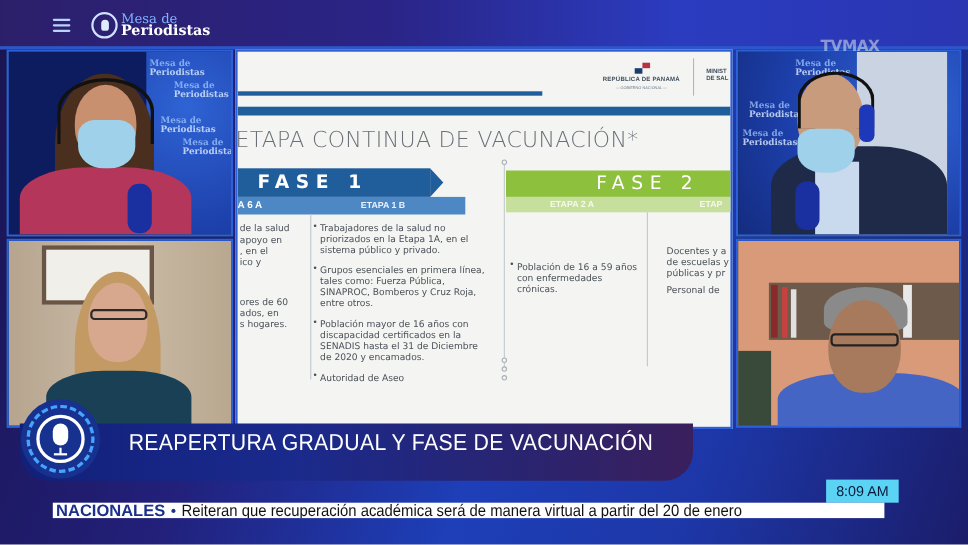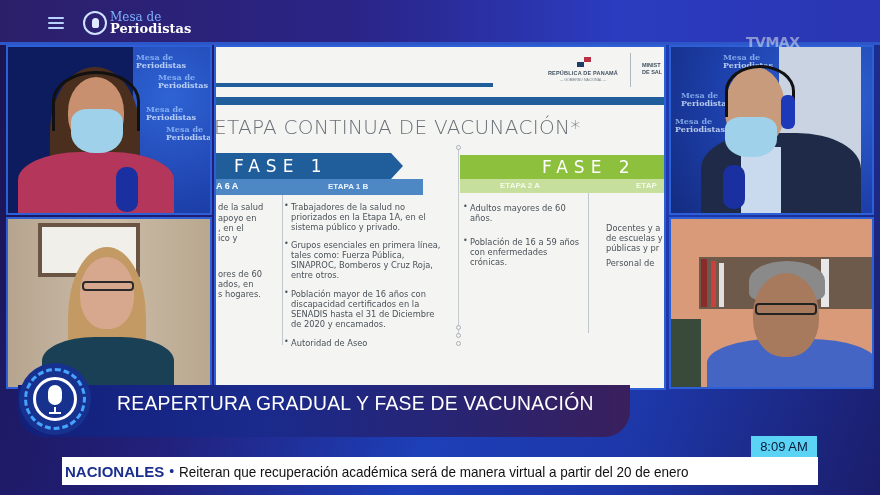--- a/index.html
+++ b/index.html
@@ -50,21 +50,21 @@
   .flag { position: absolute; left: 361px; top: 10px; width: 14px; height: 10px; }
   .flag i { position: absolute; width: 7px; height: 5px; }
   .rep { position: absolute; left: 328px; top: 23px; font-size: 5.5px; font-weight: bold; color: #40505e; letter-spacing: 0.2px; width: 78px; text-align: center; }
   .gov { position: absolute; left: 336px; top: 31px; font-size: 3.5px; color: #6a7a86; width: 62px; text-align: center; }
   .vsep { position: absolute; left: 414px; top: 6px; width: 1px; height: 34px; background: #b0b8bf; }
   .minis { position: absolute; left: 426px; top: 15px; font-size: 5.5px; font-weight: bold; color: #40505e; line-height: 1.3; }
   .slide-title { position: absolute; left: -2px; top: 68px; font-size: 20px; color: #6a7077; letter-spacing: 0.3px; white-space: nowrap; font-family: "DejaVu Sans", sans-serif; font-weight: 300; }
 
   .fase1 { position: absolute; left: 0; top: 106px; width: 175px; height: 26px; background: #1f5d9b; }
   .fase1::after { content: ""; position: absolute; right: -12px; top: 0; border-left: 12px solid #1f5d9b; border-top: 13px solid transparent; border-bottom: 13px solid transparent; }
-  .fase1 span { position: absolute; left: 18px; top: 3px; color: #fff; font-size: 17px; letter-spacing: 6px; font-family: "DejaVu Sans", sans-serif; }
+  .fase1 span { position: absolute; left: 18px; top: 3px; color: #fff; font-size: 17px; letter-spacing: 6px; font-family: "DejaVu Sans", sans-serif; font-weight: bold; }
   .etapa-row1 { position: absolute; left: 0; top: 132px; width: 207px; height: 16px; background: #4d88c4; }
   .etapa-row1 .a { position: absolute; left: 0; top: 2px; color: #fff; font-size: 9px; font-weight: bold; }
   .etapa-row1 .b { position: absolute; left: 112px; top: 3px; color: #eaf2ff; font-size: 8px; font-weight: bold; }
   .col-sep { position: absolute; width: 1px; background: #bfc6cc; }
 
   .fase2 { position: absolute; left: 244px; top: 108px; width: 210px; height: 24px; background: #8dc03d; }
   .fase2 span { position: absolute; left: 82px; top: 2px; color: #fff; font-size: 17px; letter-spacing: 6px; font-family: "DejaVu Sans", sans-serif; }
   .etapa-row2 { position: absolute; left: 244px; top: 132px; width: 210px; height: 14px; background: #c7df9c; }
   .etapa-row2 .a { position: absolute; left: 40px; top: 2px; color: #f4fae8; font-size: 8px; font-weight: bold; }
   .etapa-row2 .b { position: absolute; left: 176px; top: 2px; color: #f4fae8; font-size: 8px; font-weight: bold; }
@@ -82,21 +82,21 @@
     background: linear-gradient(90deg, #12207a 0%, #1a2a8c 40%, #2a2470 75%, #3a1f5c 100%); }
   .banner-title { position: absolute; left: 117px; top: 391px; color: #ffffff; font-size: 21px; letter-spacing: 0.3px; white-space: nowrap; font-family: "Liberation Sans", sans-serif; transform: scaleX(0.92); transform-origin: left; }
   .badge { position: absolute; left: 19px; top: 363px; width: 72px; height: 72px; border-radius: 50%; background: #17318f; }
   .badge .ring { position: absolute; inset: 5px; border-radius: 50%; border: 3px dashed #46a4ff; }
   .badge .ring2 { position: absolute; inset: 14px; border-radius: 50%; border: 3px solid #ffffff; }
   .badge .micg { position: absolute; left: 29px; top: 22px; width: 14px; height: 20px; background: #fff; border-radius: 7px; }
   .badge .stand { position: absolute; left: 35px; top: 44px; width: 2px; height: 6px; background: #fff; }
   .badge .base { position: absolute; left: 30px; top: 49px; width: 12px; height: 2px; background: #fff; }
 
   .time { position: absolute; left: 751px; top: 436px; width: 66px; height: 21px; background: #5bd3f5; color: #0a1a3a; font-size: 13px; text-align: center; line-height: 21px; }
-  .ticker { position: absolute; left: 62px; top: 457px; width: 756px; height: 28px; background: #ffffff; display: flex; align-items: center; white-space: nowrap; overflow: hidden; }
+  .ticker { position: absolute; left: 48px; top: 457px; width: 756px; height: 14px; background: #ffffff; display: flex; align-items: center; white-space: nowrap; overflow: hidden; }
   .ticker .cat { color: #1b2f8c; font-weight: bold; font-size: 15px; margin-left: 3px; }
   .ticker .sep { color: #1b2f8c; font-size: 14px; margin: 0 5px; }
   .ticker .msg { color: #111; font-size: 15px; transform: scaleX(0.9); transform-origin: left; }
 
   .tvmax { position: absolute; left: 746px; top: 34px; color: rgba(220,225,235,0.55); font-size: 14px; font-weight: bold; letter-spacing: -0.5px; font-family: "DejaVu Sans", sans-serif; }
 </style>
 </head>
 <body>
 
 <div class="topbar">
@@ -189,21 +189,20 @@
 
   <div class="fase2">
       <span>FASE 2</span>
     </div>
   <div class="etapa-row2">
     <span class="a">ETAPA 2 A</span>
     <span class="b">ETAP</span>
   </div>
   <div class="col-sep" style="left:372px;top:146px;height:140px;"></div>
 
-  <div class="bul dot" style="left:254px;top:156px;width:112px;">Adultos mayores de 60 años.</div>
   <div class="bul dot" style="left:254px;top:190px;width:112px;">Población de 16 a 59 años con enfermedades crónicas.</div>
   <div class="bul dot" style="left:390px;top:156px;width:60px;overflow:hidden;white-space:normal;margin-top:20px;">Docentes y a de escuelas y públicas y pr</div>
   <div class="bul dot" style="left:390px;top:211px;width:60px;overflow:hidden;white-space:nowrap;">Personal de</div>
 
 </div>
 
 <div class="tile" style="left:669px;top:45px;width:205px;height:170px;">
   <div class="inner studio-bg">
     <div style="position:absolute;left:108px;top:0;width:82px;height:170px;background:#c9d3e2;"></div>
     <div class="wm" style="left:52px;top:6px;"><span>Mesa de</span><b>Periodistas</b></div>

